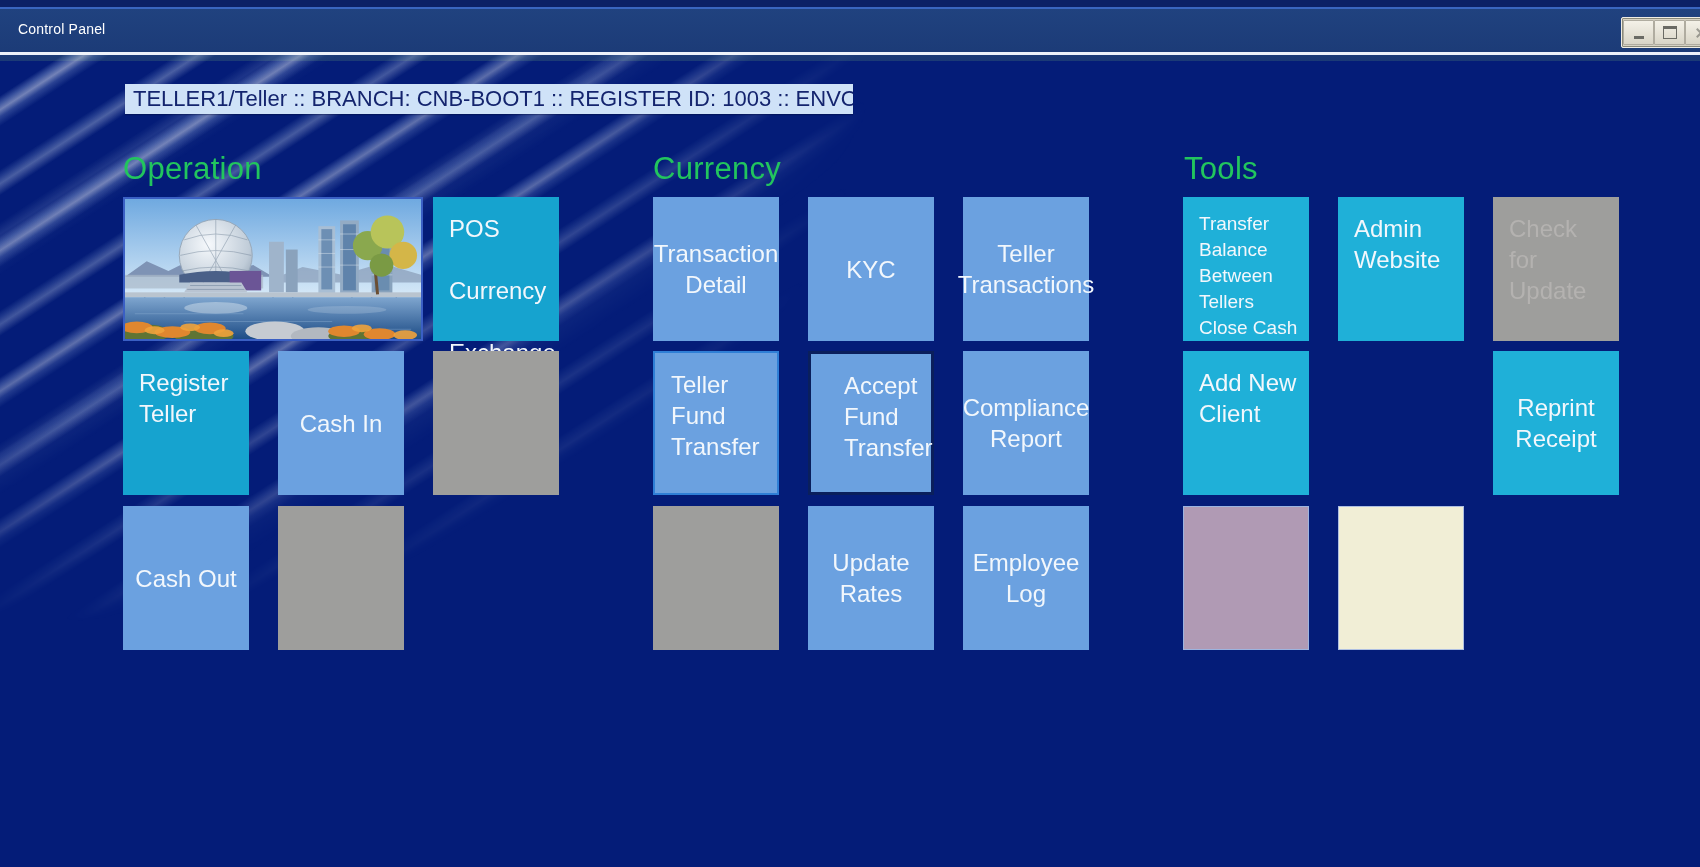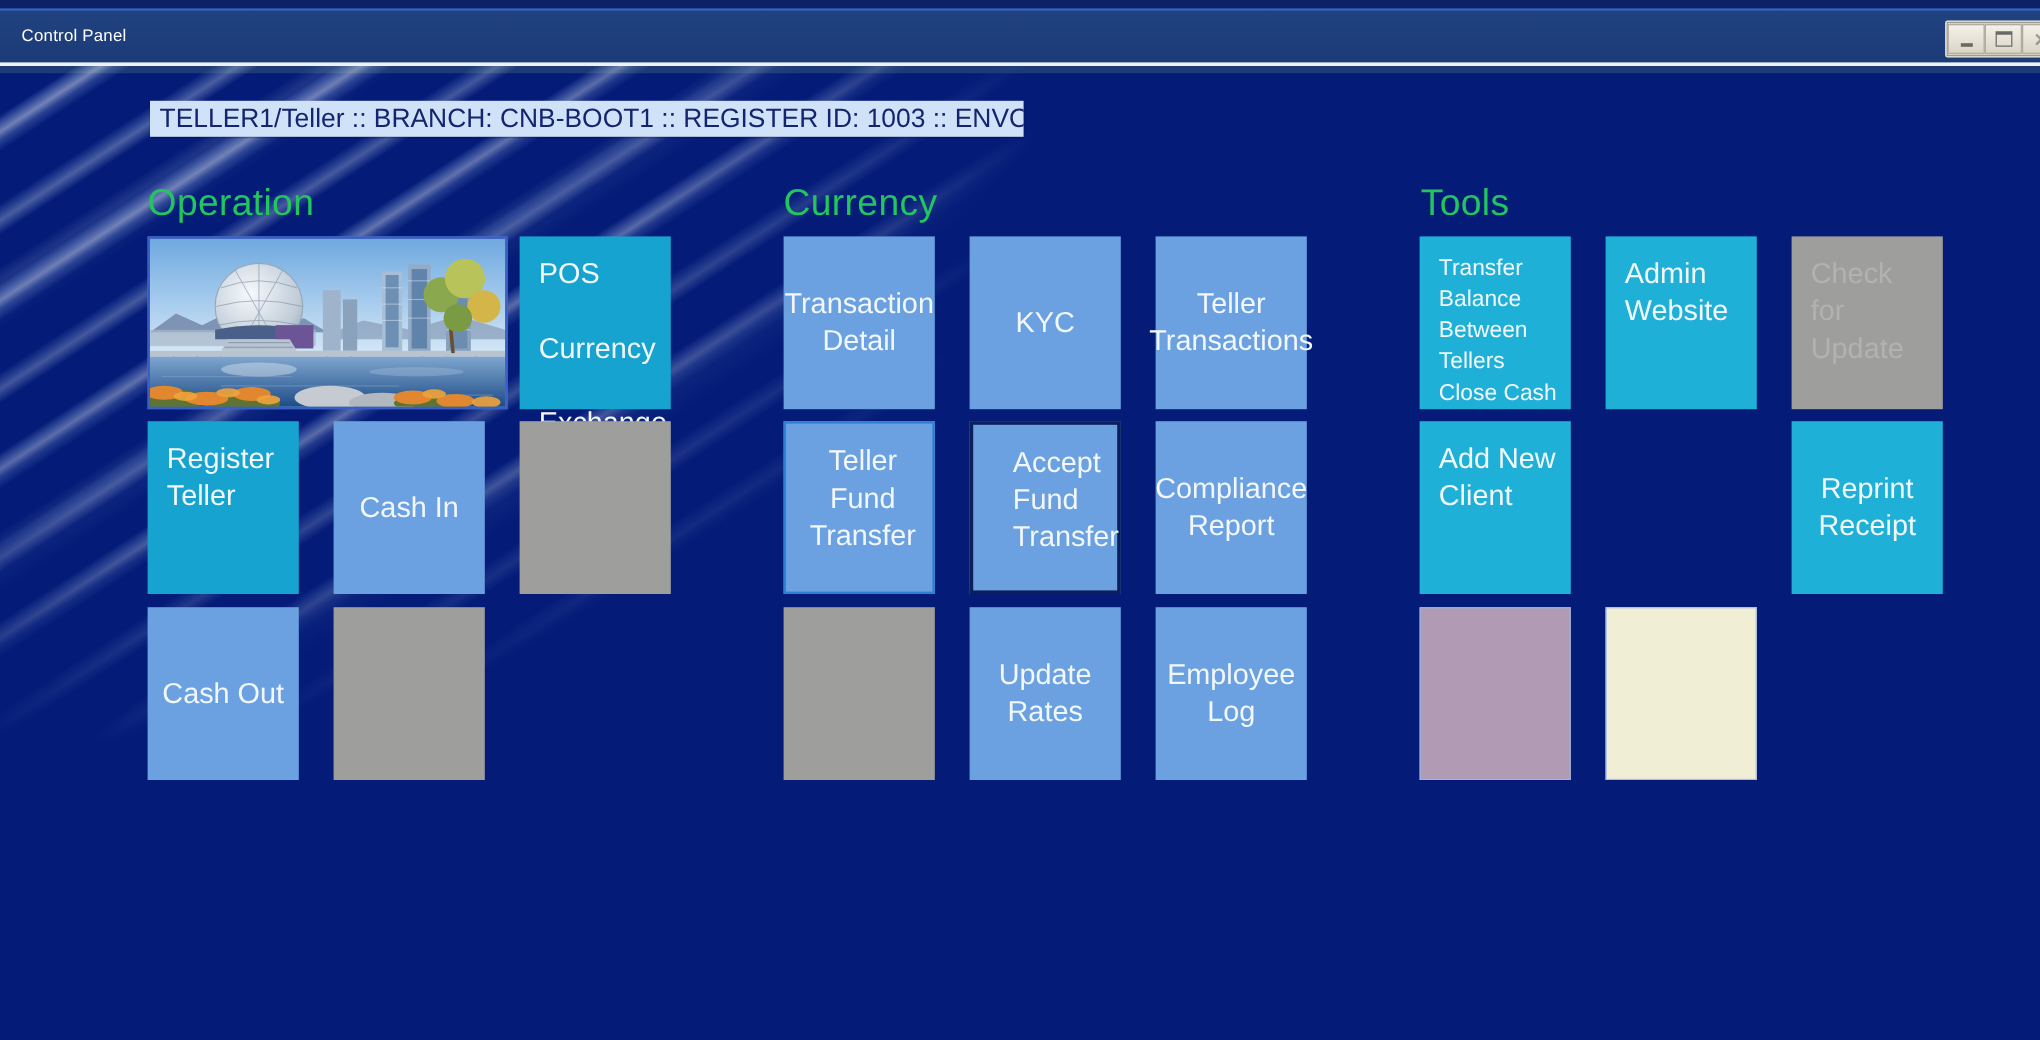--- a/index.html
+++ b/index.html
@@ -79,21 +79,21 @@
   .tile-label{white-space:pre-wrap;display:block;}
   .al-tl{padding:16px 10px 0 16px;}
   .al-c{display:flex;align-items:center;justify-content:center;text-align:center;}
   .c-blue{background:#6ba1e0;}
   .c-cyan{background:#16a3cf;}
   .c-cyan2{background:#1fb0d8;}
   .c-gray{background:#9e9e9c;}
   .c-mauve{background:#b09ab4;border:1px solid #9cb4e0;}
   .c-cream{background:#f1eed6;border:1px solid #aebfe2;}
   .t-disabled{color:#b4b2b0;}
-  .t-focused{border:2px solid #2f7fd6;text-align:center;}
+  .t-focused{border:2px solid #2f7fd6;}
   .t-darkline{border:3px solid #0a1f5c;}
   .t-small{font-size:19px;line-height:26px;padding-top:14px;}
   .t-photo{width:300px;border:2px solid #3a5fc4;background:#5a86c0;overflow:hidden;}
   .t-photo svg{display:block;width:100%;height:100%;}
 </style>
 </head>
 <body>
 
 <div class="screen">
 

